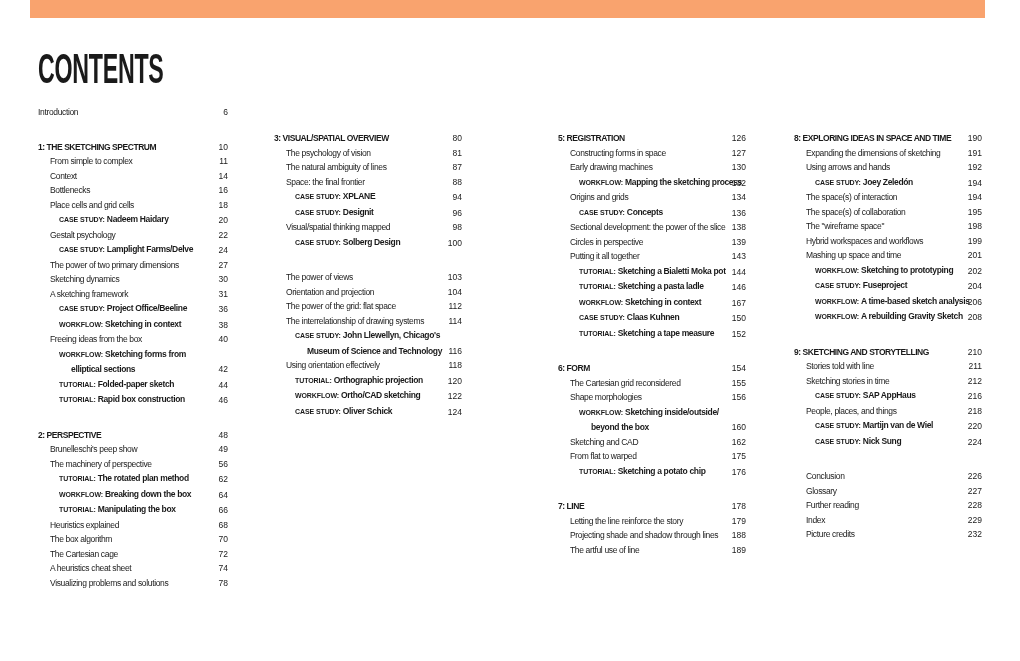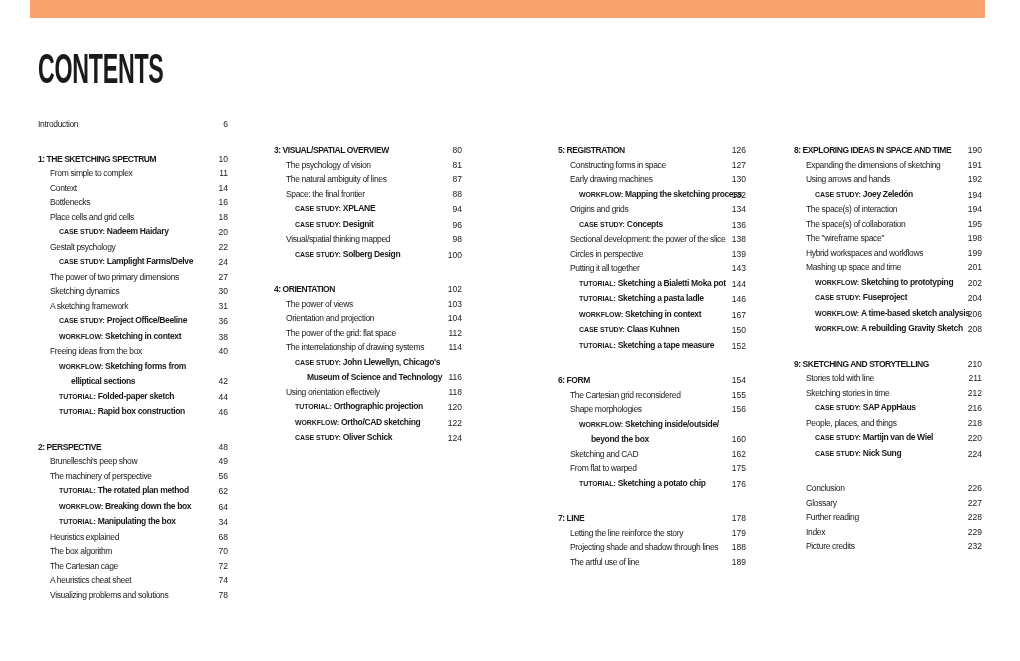--- a/index.html
+++ b/index.html
@@ -14,21 +14,21 @@
     font-size:43px;font-weight:700;letter-spacing:-0.5px;white-space:nowrap;
     transform:scaleX(0.54);transform-origin:0 0;
   }
   .columns{position:absolute;inset:0}
   .col{position:absolute;font-size:8.5px;letter-spacing:-0.35px;line-height:14.5px}
   [data-name="toc-column-1"]{left:38px;top:105px;width:190px}
   [data-name="toc-column-2"]{left:274px;top:131px;width:188px}
   [data-name="toc-column-3"]{left:558px;top:131px;width:188px}
   [data-name="toc-column-4"]{left:794px;top:131px;width:188px}
   .section{margin-top:20px}
-  .col > .section:first-child{margin-top:12px}
+  .col > .section:first-child{margin-top:0}
   .section.endmatter{}
   .row{position:relative;padding-right:20px}
   .row .line{white-space:nowrap}
   .row.plain{padding-left:12px}
   .section.frontmatter .row.plain{padding-left:0}
   .row.feature{padding-left:21px}
   .row.feature .line2{padding-left:12px}
   .row .page{position:absolute;right:0;bottom:0;letter-spacing:0;line-height:14.5px}
   .row.header{font-weight:700;letter-spacing:-0.45px;text-transform:uppercase}
   .row.header .page{font-weight:400}
@@ -129,21 +129,21 @@
         <div class="row feature" data-name="toc-entry">
           <div class="line" data-name="toc-entry-line"><span class="prefix" data-name="toc-entry-prefix">TUTORIAL:</span><span class="lbl" data-name="toc-entry-label">The rotated plan method</span></div>
           <span class="page" data-name="toc-page-number">62</span>
         </div>
         <div class="row feature" data-name="toc-entry">
           <div class="line" data-name="toc-entry-line"><span class="prefix" data-name="toc-entry-prefix">WORKFLOW:</span><span class="lbl" data-name="toc-entry-label">Breaking down the box</span></div>
           <span class="page" data-name="toc-page-number">64</span>
         </div>
         <div class="row feature" data-name="toc-entry">
           <div class="line" data-name="toc-entry-line"><span class="prefix" data-name="toc-entry-prefix">TUTORIAL:</span><span class="lbl" data-name="toc-entry-label">Manipulating the box</span></div>
-          <span class="page" data-name="toc-page-number">34</span>
+          <span class="page" data-name="toc-page-number">66</span>
         </div>
         <div class="row plain" data-name="toc-entry">
           <div class="line" data-name="toc-entry-line"><span class="lbl" data-name="toc-entry-label">Heuristics explained</span></div>
           <span class="page" data-name="toc-page-number">68</span>
         </div>
         <div class="row plain" data-name="toc-entry">
           <div class="line" data-name="toc-entry-line"><span class="lbl" data-name="toc-entry-label">The box algorithm</span></div>
           <span class="page" data-name="toc-page-number">70</span>
         </div>
         <div class="row plain" data-name="toc-entry">
@@ -186,21 +186,20 @@
         <div class="row plain" data-name="toc-entry">
           <div class="line" data-name="toc-entry-line"><span class="lbl" data-name="toc-entry-label">Visual/spatial thinking mapped</span></div>
           <span class="page" data-name="toc-page-number">98</span>
         </div>
         <div class="row feature" data-name="toc-entry">
           <div class="line" data-name="toc-entry-line"><span class="prefix" data-name="toc-entry-prefix">CASE STUDY:</span><span class="lbl" data-name="toc-entry-label">Solberg Design</span></div>
           <span class="page" data-name="toc-page-number">100</span>
         </div>
       </div>
       <div class="section chapter" data-name="toc-section">
-        <div class="row header" data-name="toc-chapter-header"><span class="lbl" data-name="toc-chapter-title">4: ORIENTATION</span><span class="page" data-name="toc-chapter-page-number">102</span></div>
         <div class="row plain" data-name="toc-entry">
           <div class="line" data-name="toc-entry-line"><span class="lbl" data-name="toc-entry-label">The power of views</span></div>
           <span class="page" data-name="toc-page-number">103</span>
         </div>
         <div class="row plain" data-name="toc-entry">
           <div class="line" data-name="toc-entry-line"><span class="lbl" data-name="toc-entry-label">Orientation and projection</span></div>
           <span class="page" data-name="toc-page-number">104</span>
         </div>
         <div class="row plain" data-name="toc-entry">
           <div class="line" data-name="toc-entry-line"><span class="lbl" data-name="toc-entry-label">The power of the grid: flat space</span></div>

